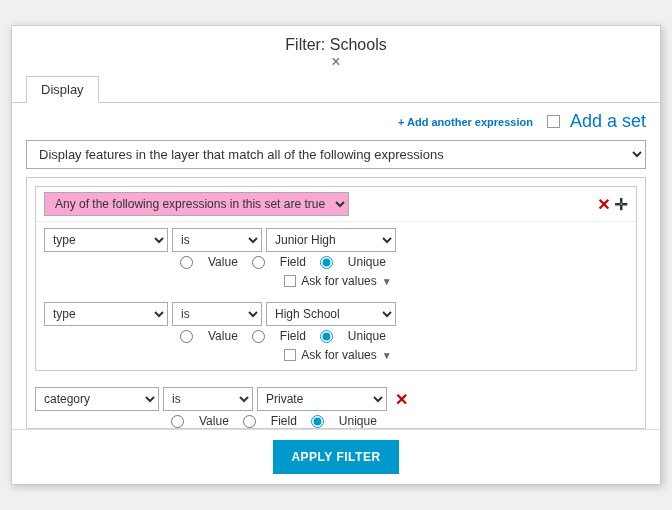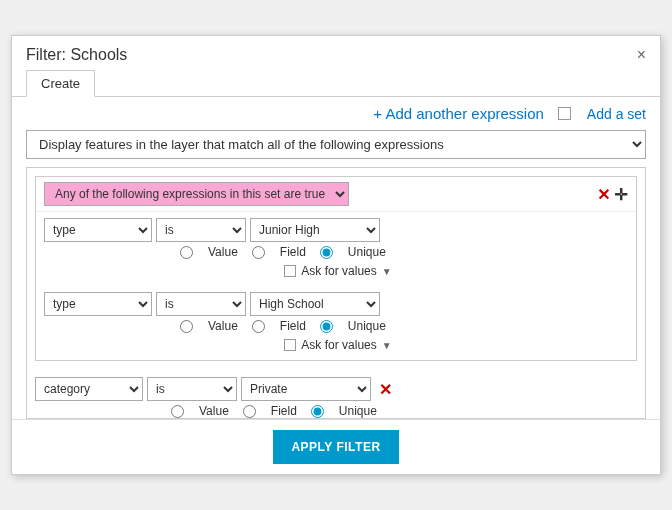--- a/index.html
+++ b/index.html
@@ -19,20 +19,21 @@
       box-shadow: 2px 2px 8px rgba(0,0,0,0.2);
       width: 650px;
       position: relative;
     }
     .dialog-title-bar {
       padding: 10px 14px 6px 14px;
       display: flex;
       align-items: center;
       justify-content: space-between;
       border-bottom: none;
+      flex-direction: column;
     }
     .dialog-title {
       font-size: 16px;
       font-weight: normal;
       color: #333;
     }
     .close-x {
       color: #666;
       font-size: 16px;
       cursor: pointer;
@@ -56,32 +57,33 @@
     .toolbar-row {
       display: flex;
       align-items: center;
       justify-content: flex-end;
       padding: 8px 14px 4px 14px;
       gap: 14px;
     }
     .add-expr-btn {
       color: #0077cc;
       cursor: pointer;
-      font-size: 15px;
+      font-size: 11px;
       display: flex;
       align-items: flex-start;
       gap: 3px;
+      font-weight: bold;
     }
     .add-set-btn {
       color: #0077cc;
       cursor: pointer;
-      font-size: 14px;
-      display: flex;
-      align-items: center;
-      gap: 16px;
+      font-size: 18px;
+      display: flex;
+      align-items: center;
+      gap: 10px;
     }
     .checkbox-inline {
       width: 13px;
       height: 13px;
       border: 1px solid #999;
       display: inline-block;
       background: #fff;
     }
     .main-dropdown-row {
       padding: 4px 14px 8px 14px;
@@ -162,21 +164,21 @@
       gap: 4px;
     }
     .expr-select {
       border: 1px solid #aaa;
       background: #fff;
       font-size: 12px;
       padding: 3px 4px;
       color: #333;
       cursor: pointer;
     }
-    .expr-select.field { width: 108px; }
+    .expr-select.field { width: 124px; }
     .expr-select.op { width: 90px; }
     .expr-select.val { width: 130px; }
     .radio-row {
       display: flex;
       align-items: center;
       gap: 14px;
       padding: 3px 0 3px 136px;
       font-size: 12px;
       color: #333;
     }
@@ -257,21 +259,21 @@
 
 <div class="dialog">
 
   <div class="dialog-title-bar">
     <span class="dialog-title">Filter: Schools</span>
     <span class="close-x">×</span>
   </div>
 
   <div class="tabs-row">
     <div class="tab">
-      <span>Create</span>
+      <span>Display</span>
     </div>
   </div>
 
   <div class="toolbar-row">
     <span class="add-expr-btn">
       <span>+ Add another expression</span>
     </span>
     <span class="add-set-btn">
       <span class="checkbox-inline"></span>
       <span>Add a set</span>

